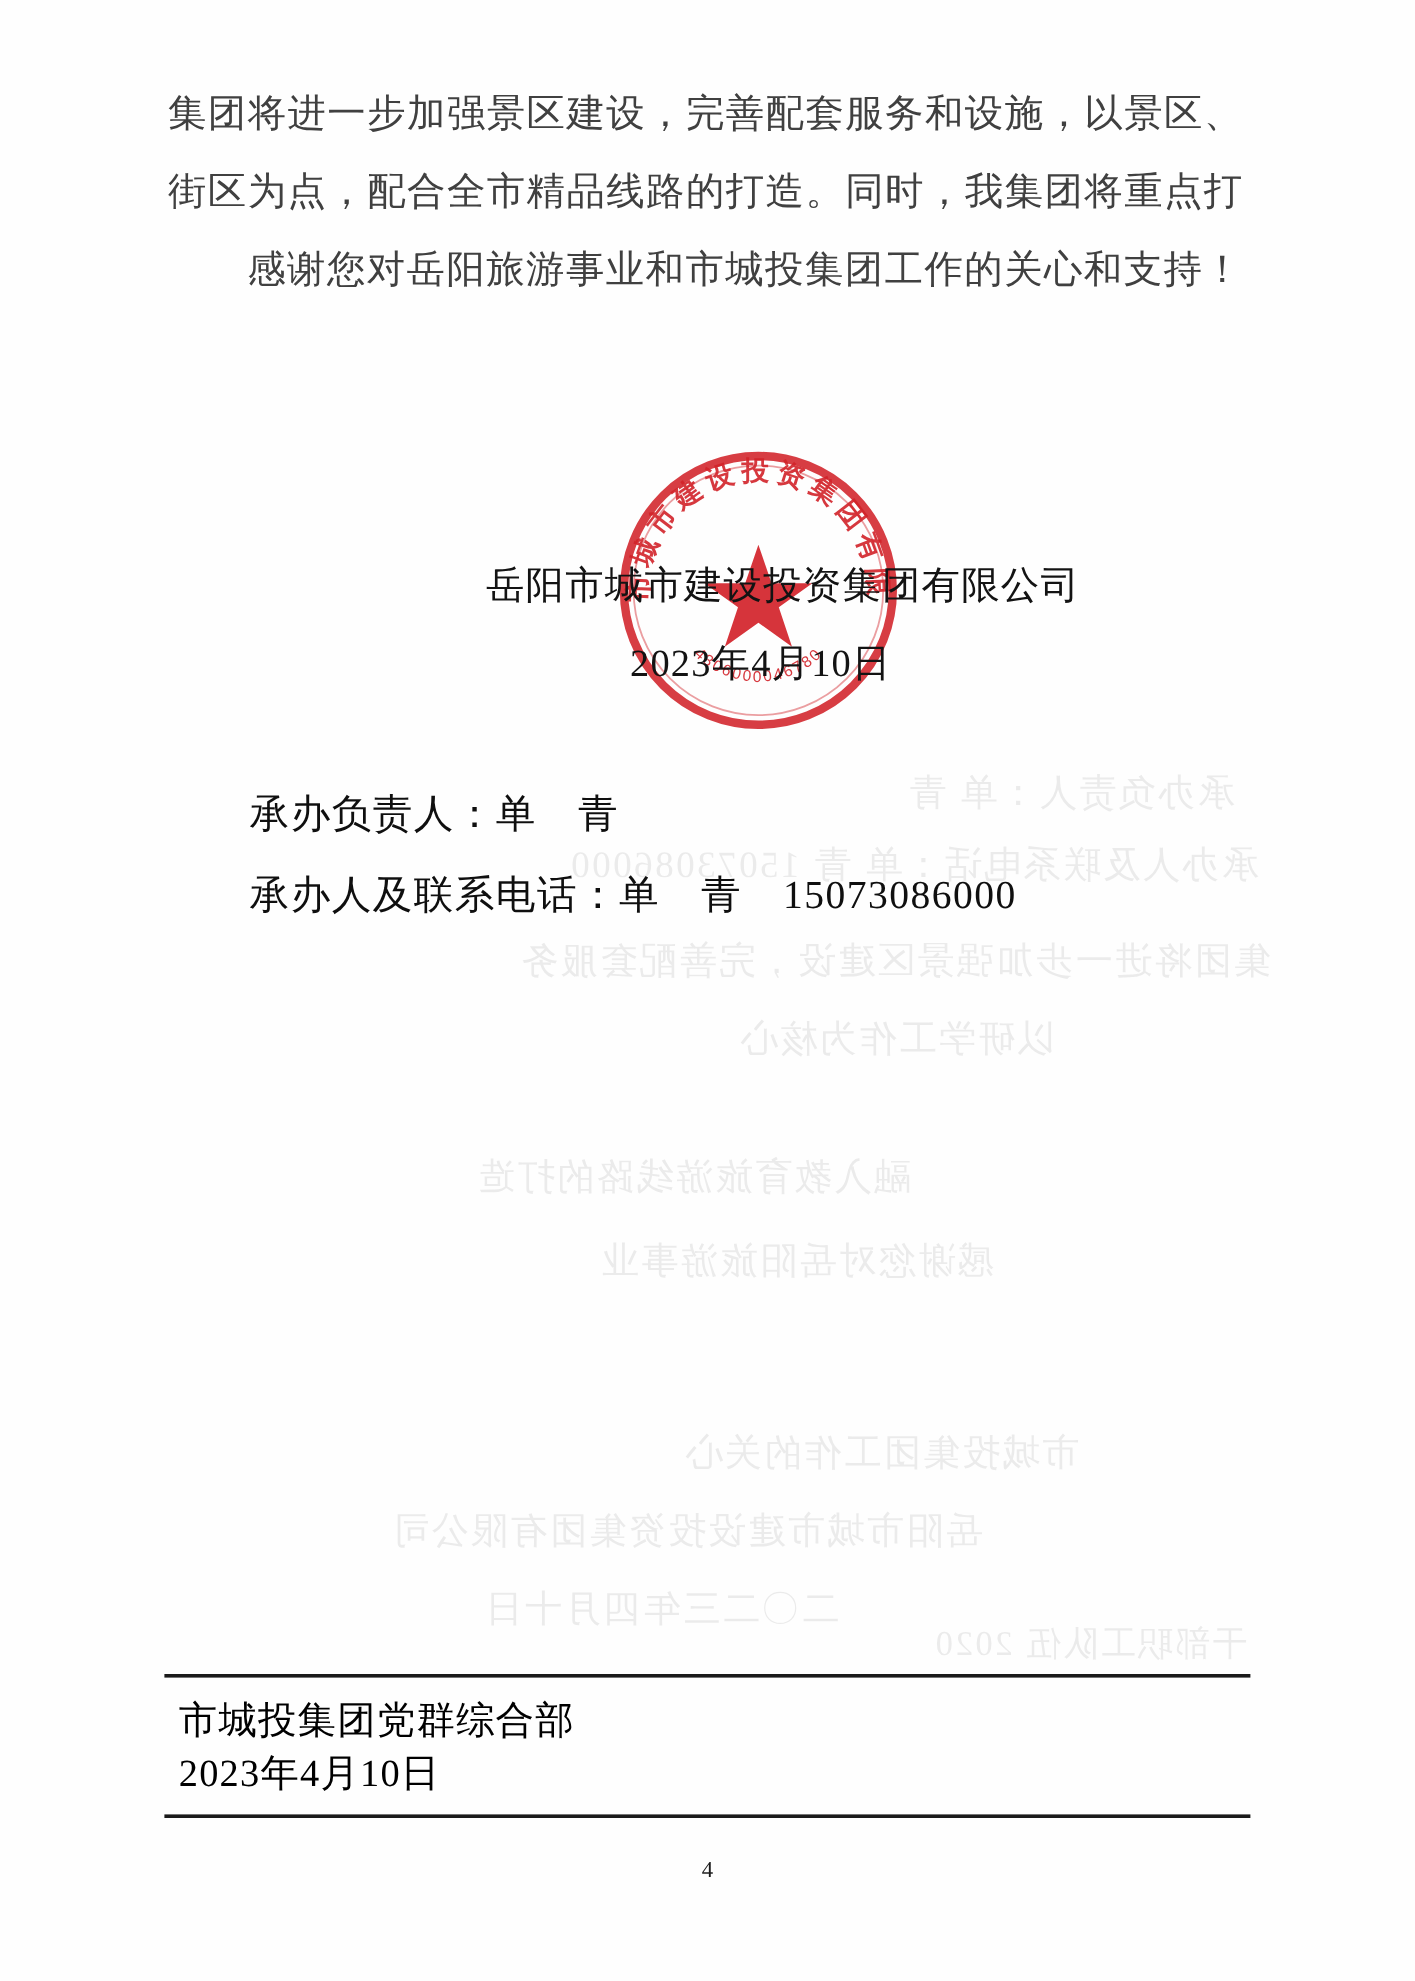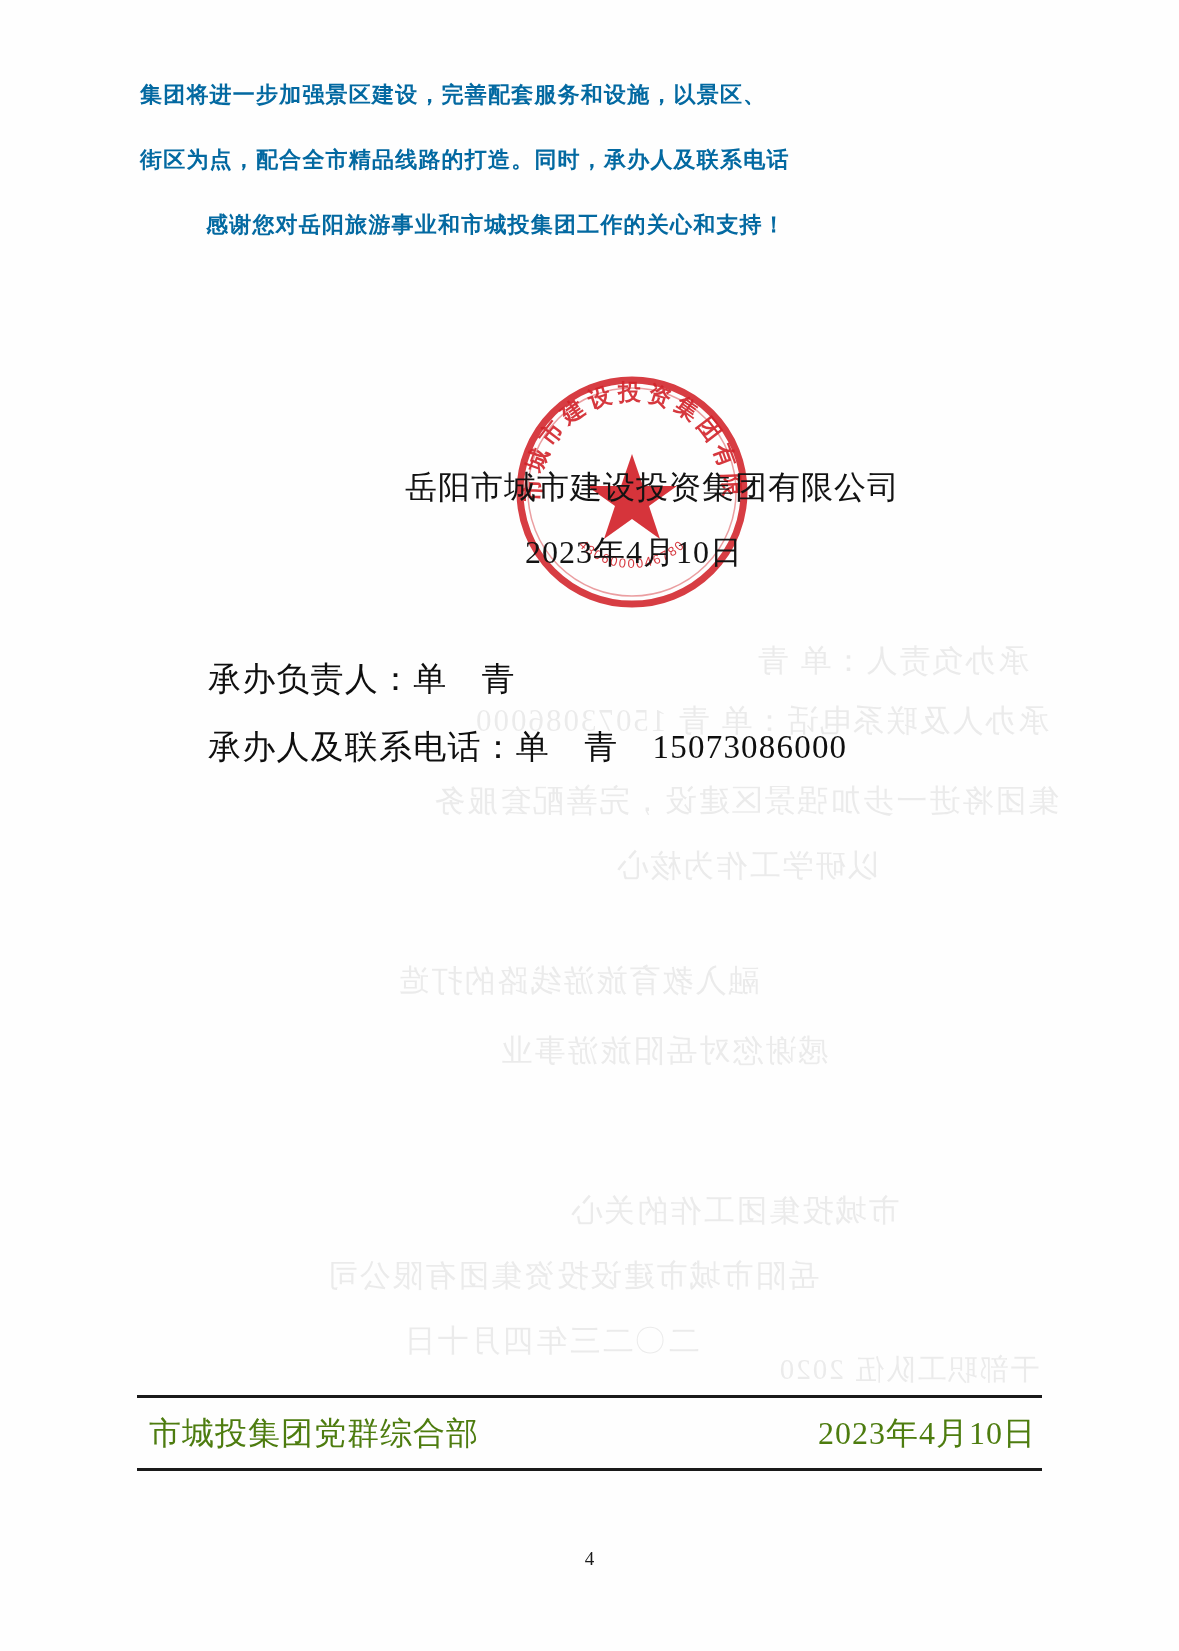--- a/index.html
+++ b/index.html
@@ -35,26 +35,25 @@
     letter-spacing: 2px;
     white-space: nowrap;
   }
   .body-block {
     position: absolute;
     left: 140px;
     top: 62px;
     width: 900px;
   }
   .body-line {
-    font-size: 22px;
+    font-size: 32px;
     line-height: 65px;
     letter-spacing: 1.2px;
-    color: #0369a1;
+    color: #404040;
     white-space: nowrap;
-    font-weight: bold;
   }
   .indent {
     padding-left: 66px;
   }
   .sig-block {
     position: absolute;
     left: 405px;
     top: 455px;
     width: 620px;
   }
@@ -99,21 +98,22 @@
     border-top: 3px solid #1a1a1a;
     width: 100%;
   }
   .footer-row {
     display: flex;
     justify-content: space-between;
     align-items: baseline;
     padding: 14px 6px 12px 12px;
     font-size: 32px;
     letter-spacing: 1px;
-    color: #4d7c0f;
+    color: #000000;
+    flex-direction: column;
   }
   .footer-rule-bottom {
     border-top: 3px solid #1a1a1a;
     width: 100%;
   }
   .page-number {
     position: absolute;
     left: 0;
     right: 0;
     top: 1548px;
@@ -136,21 +136,21 @@
       <div class="ghost-line" style="left: 420px; top: 960px; font-size: 31px;">融入教育旅游线路的打造</div>
       <div class="ghost-line" style="left: 350px; top: 1030px; font-size: 31px;">感谢您对岳阳旅游事业</div>
       <div class="ghost-line" style="left: 280px; top: 1190px; font-size: 31px;">市城投集团工作的关心</div>
       <div class="ghost-line" style="left: 360px; top: 1255px; font-size: 31px;">岳阳市城市建设投资集团有限公司</div>
       <div class="ghost-line" style="left: 480px; top: 1320px; font-size: 31px;">二〇二三年四月十日</div>
       <div class="ghost-line" style="left: 140px; top: 1350px; font-size: 29px;">干部职工队伍 2020</div>
     </div>
 
   <div class="body-block">
     <div class="body-line">集团将进一步加强景区建设，完善配套服务和设施，以景区、</div>
-    <div class="body-line">街区为点，配合全市精品线路的打造。同时，承办人及联系电话</div>
+    <div class="body-line">街区为点，配合全市精品线路的打造。同时，我集团将重点打</div>
     <div class="body-line indent">感谢您对岳阳旅游事业和市城投集团工作的关心和支持！</div>
   </div>
 
   <div class="stamp">
     <svg width="240" height="240" viewBox="0 0 240 240" xmlns="http://www.w3.org/2000/svg">
       <defs>
         <path id="sealArcTop" d="M 28,120 A 92,92 0 0 1 212,120"></path>
         <path id="sealArcBottom" d="M 44,120 A 76,76 0 0 0 196,120"></path>
       </defs>
       <g opacity="0.88" fill="none" stroke="#d2232a">

